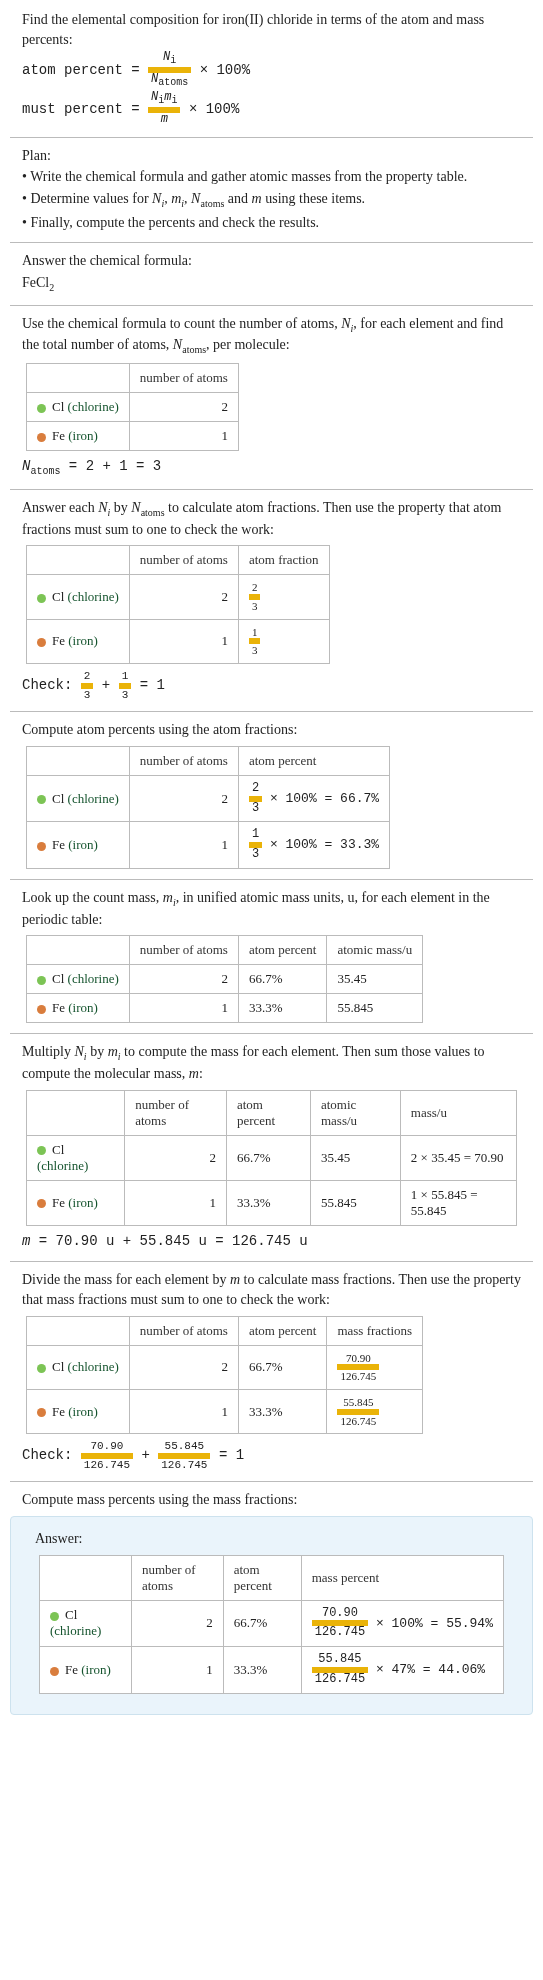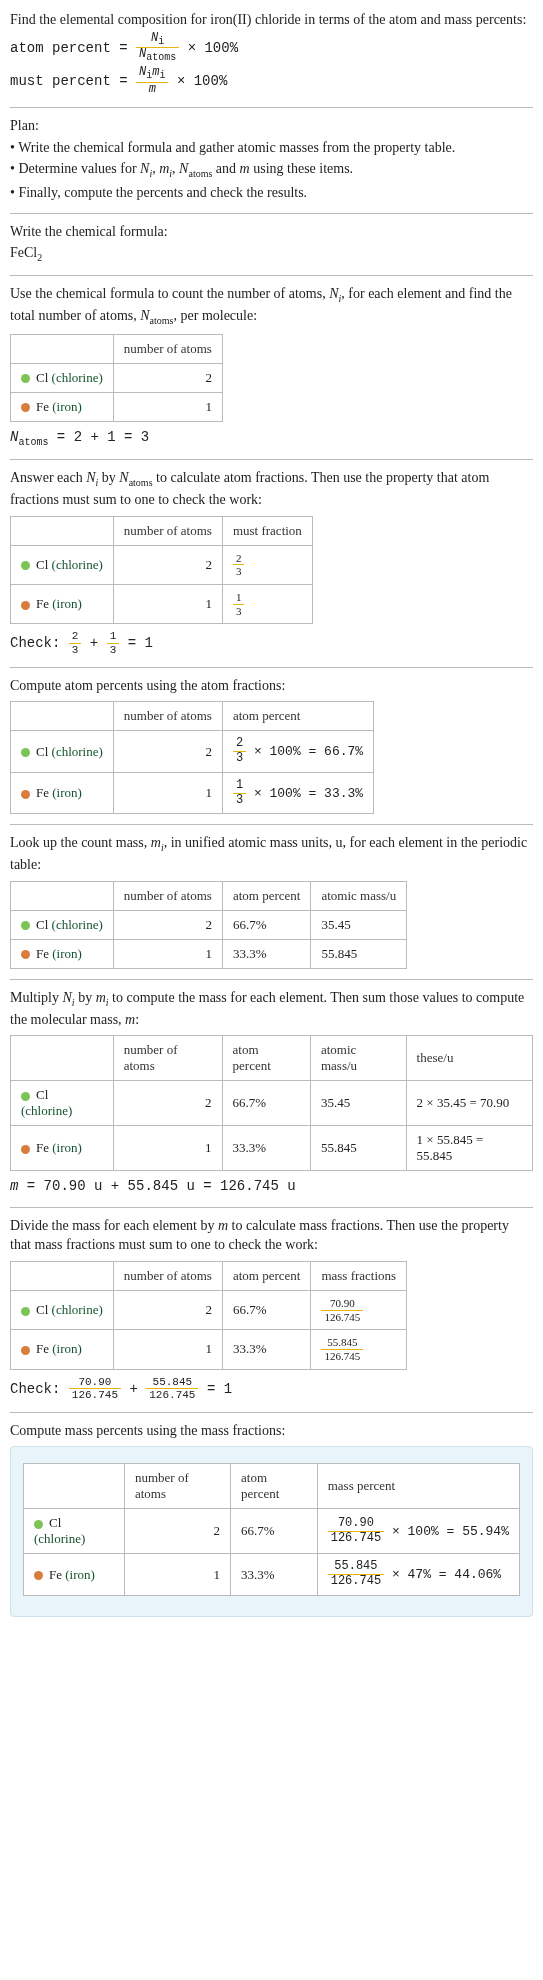--- a/index.html
+++ b/index.html
@@ -4,28 +4,28 @@
 <style>
 * { box-sizing: border-box; margin: 0; padding: 0; }
 body {
   font-family: Georgia, 'Times New Roman', serif;
   font-size: 14px;
   color: #222;
   width: 543px;
   background: #fff;
   padding: 8px 10px;
 }
-p { margin: 2px 0; line-height: 1.4; }
+p { margin: 2px 12px; line-height: 1.4; }
 hr { border: none; border-top: 1px solid #bbb; margin: 10px 0 8px; }
 .frac { display: inline-block; vertical-align: middle; text-align: center; font-size: 12px; }
-.frac .num { display: block; border-bottom: 1px solid #eab308; padding: 0 3px; line-height: 1.15; text-align: center; }
+.frac .num { display: block; border-bottom: 6px solid #eab308; padding: 0 3px; line-height: 1.15; text-align: center; }
 .frac .den { display: block; padding: 0 3px; line-height: 1.15; }
 .frac-s { font-size: 11px; }
 sub { font-size: 10px; vertical-align: sub; }
-table { border-collapse: collapse; margin: 6px 0; font-size: 13px; }
+table { border-collapse: collapse; margin: 6px 16px; font-size: 13px; }
 th, td { border: 1px solid #bbb; padding: 6px 10px; text-align: left; vertical-align: middle; }
 th { font-weight: normal; color: #333; }
 td.r, th.r { text-align: right; }
 .dot { display: inline-block; width: 9px; height: 9px; border-radius: 50%; margin-right: 6px; vertical-align: middle; }
 .dot-cl { background: #7cc455; }
 .dot-fe { background: #d97d3d; }
 .grey { color: #14532d; }
 .answer-box {
   background: #eaf4fb;
   border: 1px solid #cde2ee;
@@ -62,21 +62,21 @@
 
 <p>Plan:</p>
 <p>• Write the chemical formula and gather atomic masses from the property table.</p>
 <p>
   <span>• Determine values for </span><span class="italic">N</span><sub class="italic">i</sub>, <span class="italic">m</span><sub class="italic">i</sub>, <span class="italic">N</span><sub>atoms</sub> and <span class="italic">m</span><span> using these items.</span>
 </p>
 <p>• Finally, compute the percents and check the results.</p>
 
 <hr>
 
-<p>Write the chemical formula:</p>
+<p>Answer the chemical formula:</p>
 <p><span>FeCl</span><sub>2</sub></p>
 
 <hr>
 
 <p>
   <span>Use the chemical formula to count the number of atoms, </span><span class="italic">N</span><sub class="italic">i</sub><span>, for each element and find the total number of atoms, </span><span class="italic">N</span><sub>atoms</sub><span>, per molecule:</span>
 </p>
 <table>
   <tbody>
       <tr>
@@ -100,21 +100,21 @@
 <hr>
 
 <p>
   <span>Answer each </span><span class="italic">N</span><sub class="italic">i</sub><span> by </span><span class="italic">N</span><sub>atoms</sub><span> to calculate atom fractions. Then use the property that atom fractions must sum to one to check the work:</span>
 </p>
 <table>
   <tbody>
       <tr>
         <th></th>
         <th>number of atoms</th>
-        <th>must fraction</th>
+        <th>atom fraction</th>
       </tr>
   <tr>
     <td><span class="dot dot-cl"></span><span>Cl</span><span class="grey"> (chlorine)</span></td>
     <td class="r">2</td>
     <td><span class="frac frac-s"><span class="num">2</span><span class="den">3</span></span></td>
   </tr>
   <tr>
     <td><span class="dot dot-fe"></span><span>Fe</span><span class="grey"> (iron)</span></td>
     <td class="r">1</td>
     <td><span class="frac frac-s"><span class="num">1</span><span class="den">3</span></span></td>
@@ -184,21 +184,21 @@
 <p>
   <span>Multiply </span><span class="italic">N</span><sub class="italic">i</sub><span> by </span><span class="italic">m</span><sub class="italic">i</sub><span> to compute the mass for each element. Then sum those values to compute the molecular mass, </span><span class="italic">m</span><span>:</span>
 </p>
 <table>
   <tbody>
       <tr>
         <th></th>
         <th>number of atoms</th>
         <th>atom percent</th>
         <th>atomic mass/u</th>
-        <th>these/u</th>
+        <th>mass/u</th>
       </tr>
   <tr>
     <td><span class="dot dot-cl"></span><span>Cl</span><span class="grey"> (chlorine)</span></td>
     <td class="r">2</td>
     <td>66.7%</td>
     <td>35.45</td>
     <td>2 × 35.45 = 70.90</td>
   </tr>
   <tr>
     <td><span class="dot dot-fe"></span><span>Fe</span><span class="grey"> (iron)</span></td>
@@ -244,20 +244,21 @@
   <span>Check: </span>
   <span class="frac frac-s"><span class="num">70.90</span><span class="den">126.745</span></span>
   + <span class="frac frac-s"><span class="num">55.845</span><span class="den">126.745</span></span>
   <span> = 1</span>
 </p>
 
 <hr>
 
 <p>Compute mass percents using the mass fractions:</p>
 <div class="answer-box">
+  <p>Answer:</p>
   <table>
     <tbody>
         <tr>
           <th></th>
           <th>number of atoms</th>
           <th>atom percent</th>
           <th>mass percent</th>
         </tr>
     <tr>
       <td><span class="dot dot-cl"></span><span>Cl</span><span class="grey"> (chlorine)</span></td>

